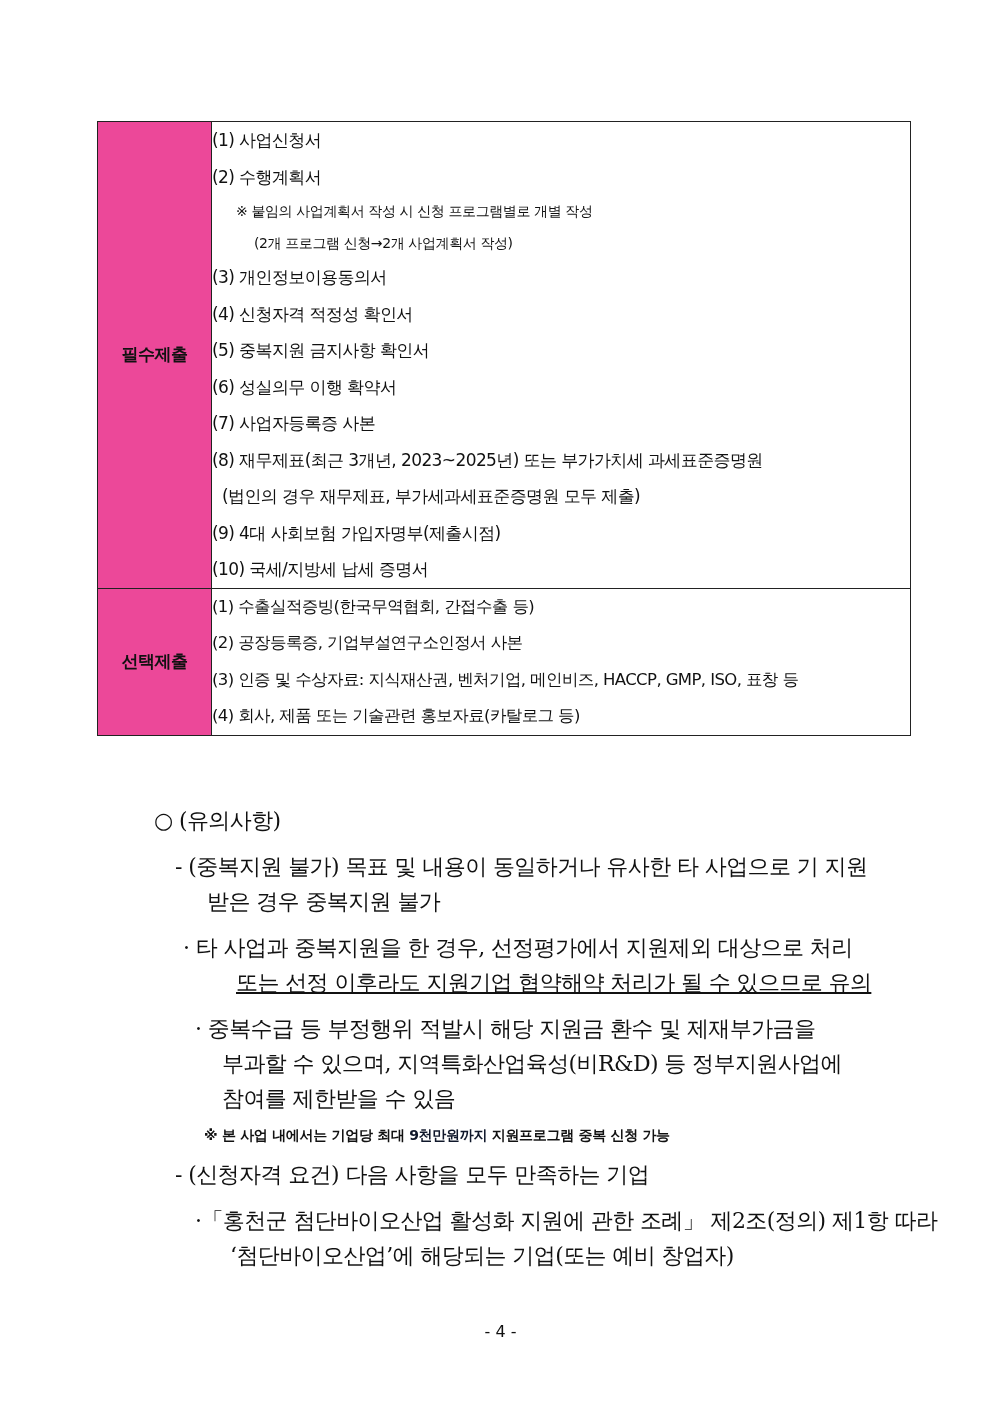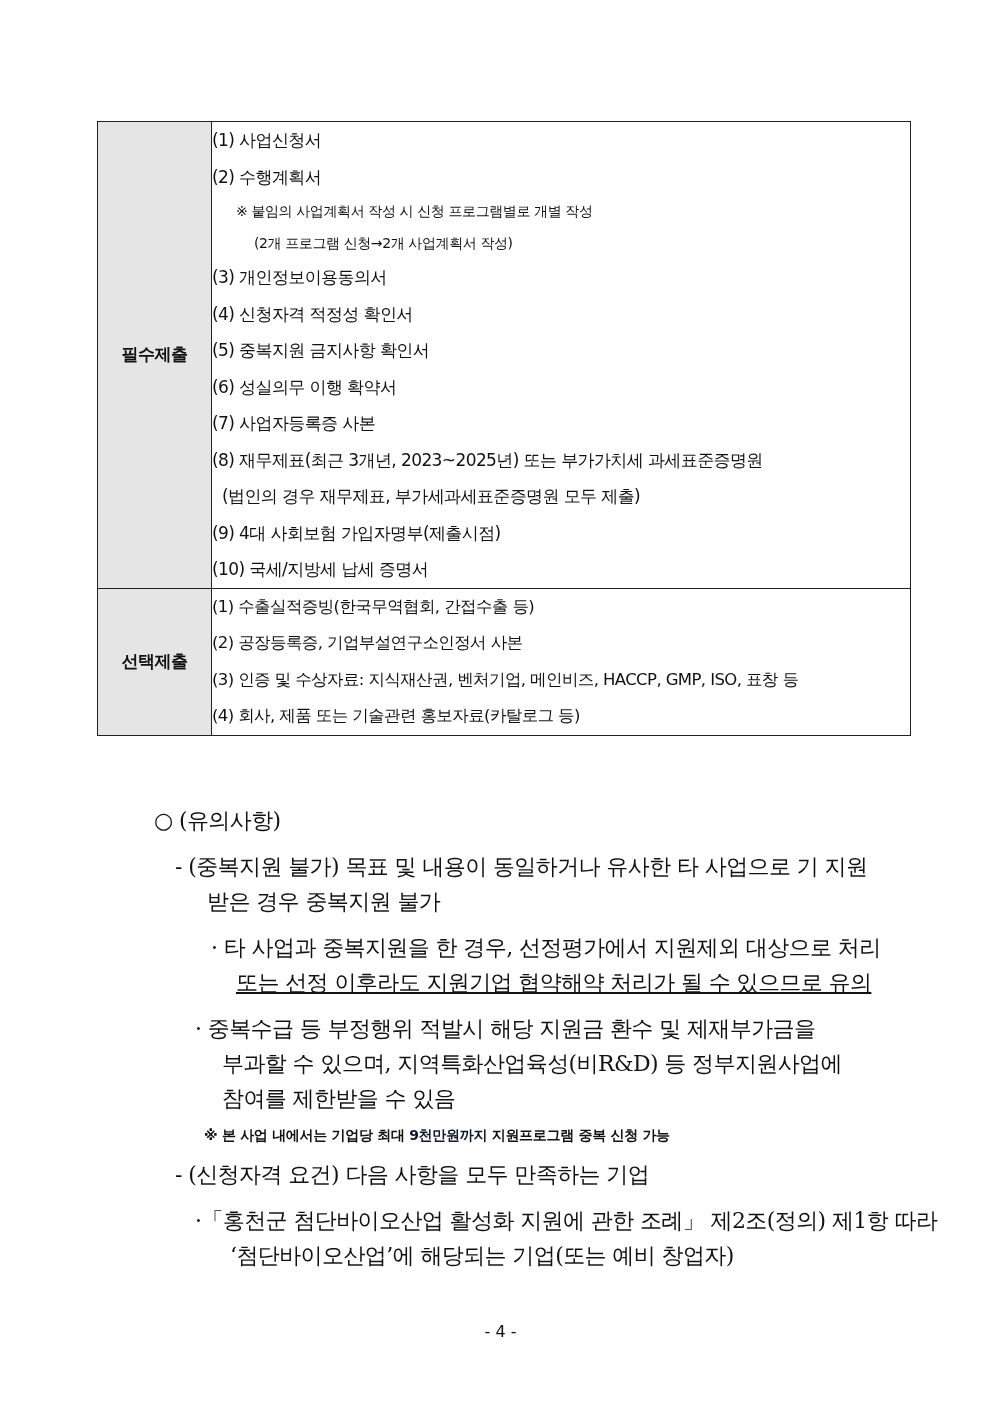--- a/index.html
+++ b/index.html
@@ -5,21 +5,21 @@
   html, body { margin: 0; padding: 0; background: #ffffff; }
   body { width: 1001px; height: 1415px; position: relative; overflow: hidden; color: #111; }
   .page { position: absolute; left: 0; top: 0; width: 1001px; height: 1415px; }
 
   table.docs {
     position: absolute; left: 97px; top: 121px; width: 814px;
     border-collapse: collapse; font-family: "DejaVu Sans", sans-serif;
   }
   table.docs td { border: 1.5px solid #222; vertical-align: middle; padding: 0; }
   td.head {
-    width: 113px; background: #e5e5e5; text-align: center;
+    width: 113px; background: #ec4899; text-align: center;
     font-size: 17px; font-weight: bold; letter-spacing: -0.5px;
   }
   td.body { padding-left: 10px; }
   .item { font-size: 17px; height: 36.5px; line-height: 36.5px; white-space: nowrap; letter-spacing: -0.6px; }
   .item.sub { padding-left: 10px; }
   .note { font-size: 14px; height: 32px; line-height: 32px; white-space: nowrap; letter-spacing: -0.4px; padding-left: 24px; }
   .note.indent { padding-left: 42px; }
   .opt-body { padding-top: 22px; padding-bottom: 22px; }
   .opt { font-size: 16.5px; height: 36.5px; line-height: 36.5px; white-space: nowrap; letter-spacing: -0.6px; }
 
@@ -64,21 +64,21 @@
       </td>
     </tr>
   </tbody>
     </table>
 
   <div class="line serif" style="left:107px; top:806px;">○ (유의사항)</div>
 
   <div class="line serif" style="left:128px; top:852px;">- (중복지원 불가) 목표 및 내용이 동일하거나 유사한 타 사업으로 기 지원</div>
   <div class="line serif" style="left:160px; top:887px;">받은 경우 중복지원 불가</div>
 
-  <div class="line serif" style="left:164px; top:933px;text-align:right;">· 타 사업과 중복지원을 한 경우, 선정평가에서 지원제외 대상으로 처리</div>
+  <div class="line serif" style="left:136px; top:933px;text-align:right;">· 타 사업과 중복지원을 한 경우, 선정평가에서 지원제외 대상으로 처리</div>
   <div class="line serif" style="left:189px; top:968px;text-decoration:underline;">또는 선정 이후라도 지원기업 협약해약 처리가 될 수 있으므로 유의</div>
 
   <div class="line serif" style="left:148px; top:1014px;">· 중복수급 등 부정행위 적발시 해당 지원금 환수 및 제재부가금을</div>
   <div class="line serif" style="left:175px; top:1049px;">부과할 수 있으며, 지역특화산업육성(비R&amp;D) 등 정부지원사업에</div>
   <div class="line serif" style="left:175px; top:1084px;">참여를 제한받을 수 있음</div>
 
   <div class="small-note" style="left:204px; top:1127px;">
     <span>※ 본 사업 내에서는 기업당 최대 </span><span class="red">9천만원까지</span><span> 지원프로그램 중복 신청 가능</span>
   </div>
 

